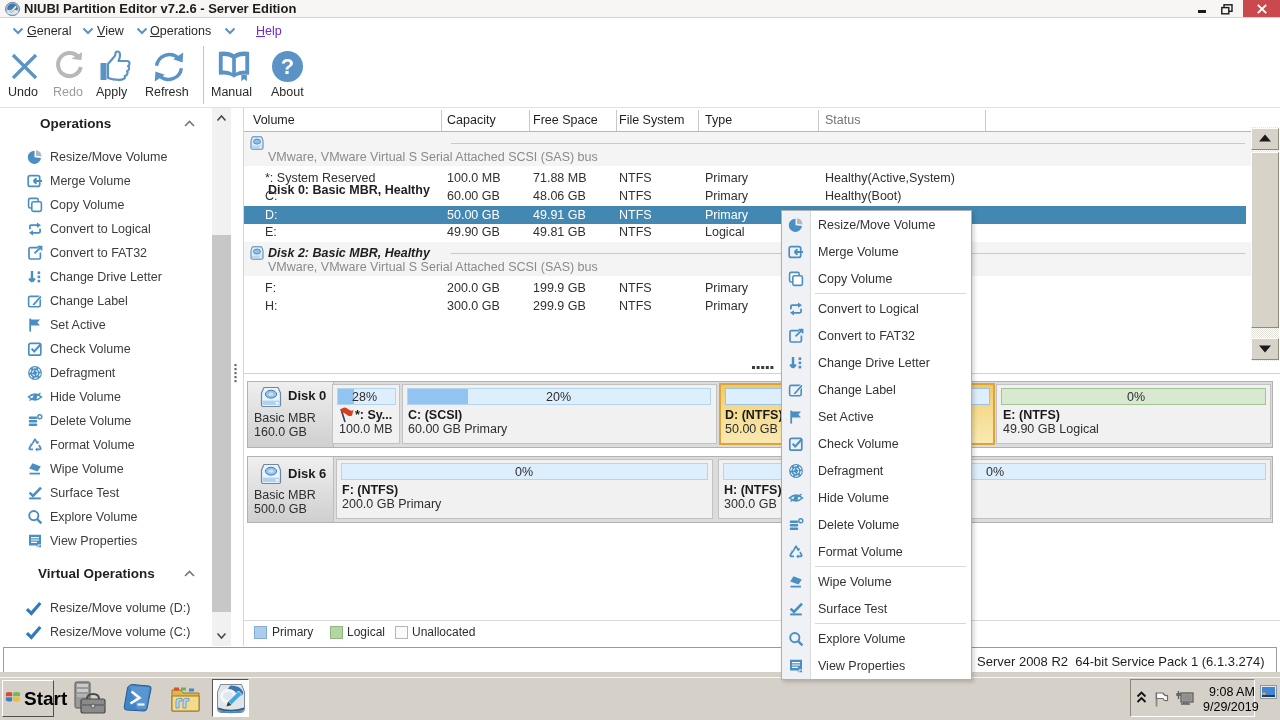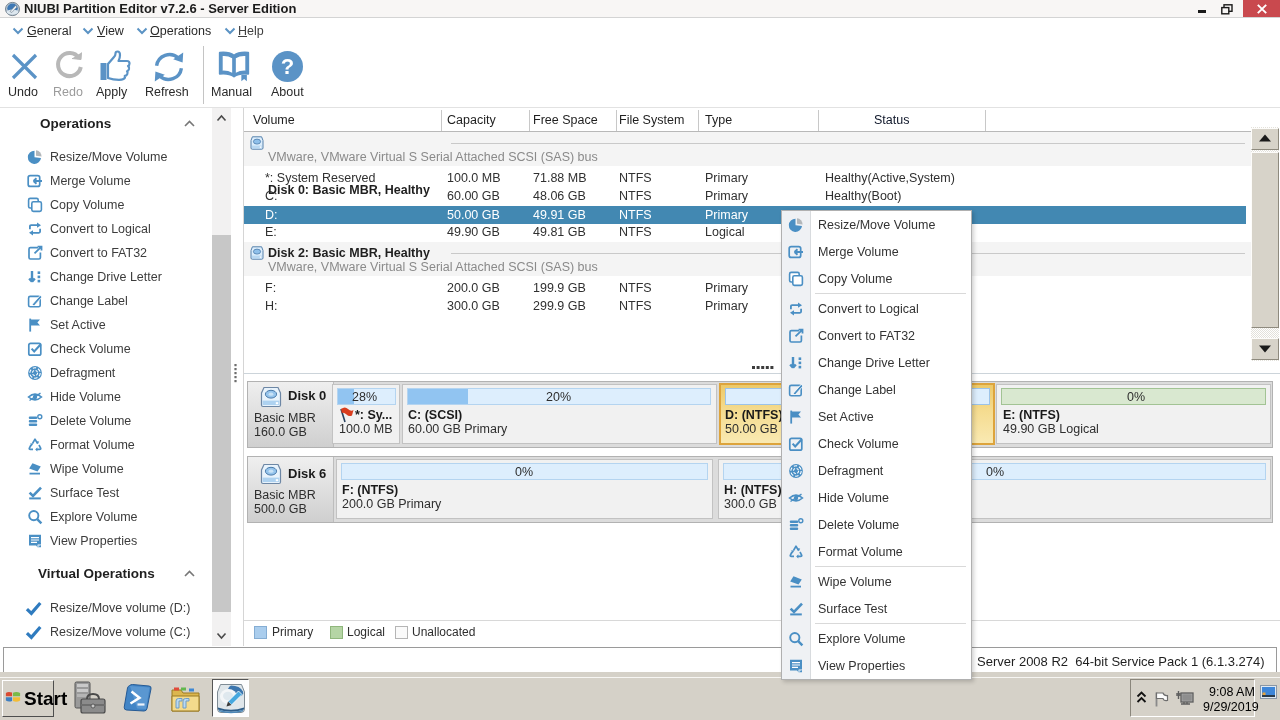--- a/index.html
+++ b/index.html
@@ -145,21 +145,21 @@
     <path d="M1.5 1.5 L6 6 L10.5 1.5" stroke="#5b93c4" stroke-width="2" fill="none"></path>
   </svg>
 <div class="t" style="left:97px;top:23px;color:#2a2a2a;"><u>V</u>iew</div>
 <svg class="abs" style="left:136px;top:27px" width="12" height="8" viewBox="0 0 12 8">
     <path d="M1.5 1.5 L6 6 L10.5 1.5" stroke="#5b93c4" stroke-width="2" fill="none"></path>
   </svg>
 <div class="t" style="left:150px;top:23px;color:#2a2a2a;"><u>O</u>perations</div>
 <svg class="abs" style="left:224px;top:27px" width="12" height="8" viewBox="0 0 12 8">
     <path d="M1.5 1.5 L6 6 L10.5 1.5" stroke="#5b93c4" stroke-width="2" fill="none"></path>
   </svg>
-<div class="t" style="left:238px;top:23px;color:#404040;text-align:center;"><u>H</u>elp</div>
+<div class="t" style="left:256px;top:23px;color:#6d28d9;text-align:center;"><u>H</u>elp</div>
 
 <svg class="abs" style="left:10px;top:52px" width="29" height="29" viewBox="0 0 29 29">
   <path d="M3 3 L26 26 M26 3 L3 26" stroke="#5b93c6" stroke-width="3.2"></path>
 </svg>
 <div class="t" style="left:8px;top:84px;color:#2a2a2a;">Undo</div>
 <svg class="abs" style="left:54px;top:51px" width="31" height="31" viewBox="0 0 31 31">
   <path d="M25 7 A 11.5 11.5 0 1 0 26.8 16" stroke="#b8b8b8" stroke-width="4" fill="none"></path>
   <path d="M18 7.5 L27 8.5 L27.5 1.5" fill="#b8b8b8" stroke="#b8b8b8" stroke-width="1"></path>
 </svg>
 <div class="t" style="left:53px;top:84px;color:#9b9b9b;">Redo</div>
@@ -293,21 +293,21 @@
     <rect x="0.4" y="12" width="2.2" height="2.2" fill="#6e6e6e"></rect>
   <rect x="0.4" y="16" width="2.2" height="2.2" fill="#6e6e6e"></rect>
 </svg>
 <div class="vline" style="left:243px;top:108px;height:538px;background:#d5d5d5;"></div>
 
 <div class="t" style="left:253px;top:112px;color:#1f1f1f;">Volume</div>
 <div class="t" style="left:447px;top:112px;color:#1f1f1f;">Capacity</div>
 <div class="t" style="left:533px;top:112px;color:#1f1f1f;">Free Space</div>
 <div class="t" style="left:619px;top:112px;color:#1f1f1f;">File System</div>
 <div class="t" style="left:705px;top:112px;color:#1f1f1f;">Type</div>
-<div class="t" style="left:874px;top:112px;color:#0f172a;">Status</div>
+<div class="t" style="left:825px;top:112px;color:#737373;">Status</div>
 <div class="vline" style="left:441px;top:110px;height:21px;"></div>
 <div class="vline" style="left:529px;top:110px;height:21px;"></div>
 <div class="vline" style="left:616px;top:110px;height:21px;"></div>
 <div class="vline" style="left:698px;top:110px;height:21px;"></div>
 <div class="vline" style="left:818px;top:110px;height:21px;"></div>
 <div class="vline" style="left:985px;top:110px;height:21px;"></div>
 <div class="hline" style="left:244px;top:131px;width:1008px;background:#b8b8b8;"></div>
 
 <div class="abs" style="left:244px;top:132px;width:1008px;height:34px;background:#f4f4f4;"></div>
 <svg class="abs" style="left:250px;top:136px" width="14" height="14">
@@ -341,21 +341,21 @@
 <div class="t" style="left:265px;top:224px;">E:</div>
 <div class="t" style="left:447px;top:224px;">49.90 GB</div>
 <div class="t" style="left:533px;top:224px;">49.81 GB</div>
 <div class="t" style="left:619px;top:224px;">NTFS</div>
 <div class="t" style="left:705px;top:224px;">Logical</div>
 
 <div class="abs" style="left:244px;top:242px;width:1008px;height:34px;background:#f4f4f4;"></div>
 <svg class="abs" style="left:250px;top:246px" width="14" height="14">
     <use href="#ic-disk-sm"></use>
   </svg>
-<div class="t b" style="left:268px;top:245px;color:#1f1f1f;">Disk 2: Basic MBR, Healthy</div>
+<div class="t b" style="left:268px;top:245px;color:#1f1f1f;font-style:italic;">Disk 2: Basic MBR, Healthy</div>
 <div class="hline" style="left:451px;top:253px;width:794px;background:#c9c9c9;"></div>
 <div class="t" style="left:268px;top:259px;color:#8a8a8a;">VMware, VMware Virtual S Serial Attached SCSI (SAS) bus</div>
 
 <div class="t" style="left:265px;top:280px;">F:</div>
 <div class="t" style="left:447px;top:280px;">200.0 GB</div>
 <div class="t" style="left:533px;top:280px;">199.9 GB</div>
 <div class="t" style="left:619px;top:280px;">NTFS</div>
 <div class="t" style="left:705px;top:280px;">Primary</div>
 
 <div class="t" style="left:265px;top:298px;">H:</div>

